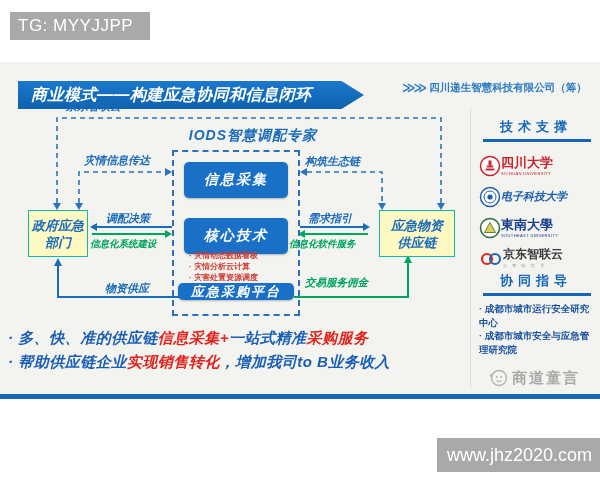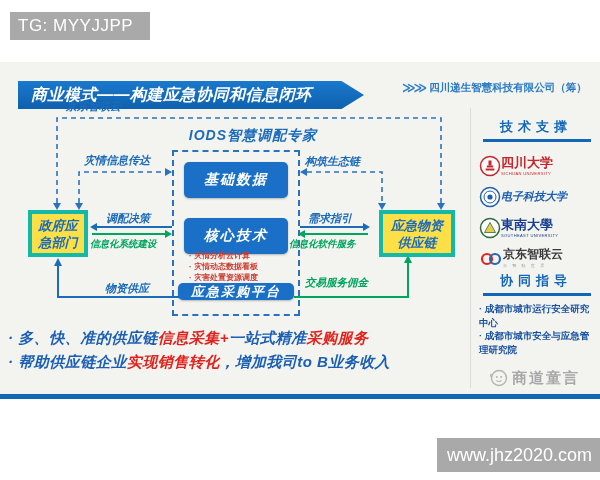--- a/index.html
+++ b/index.html
@@ -28,21 +28,21 @@
     color:#fff; font-weight:bold; font-style:italic; font-size:16px;
     display:flex; align-items:center; padding-left:13px; letter-spacing:.5px;margin-left:15px;
   }
   .company { left:402px; top:80px; width:196px; display:flex; align-items:center; gap:4px;
     color:#2a7bc2; font-weight:bold; }
   .company .chev { font-size:13px; font-style:italic; letter-spacing:-2px; }
   .company .cname { font-size:10.5px; }
 
   
   .node-box {
-    border:4px solid #14b8a6; background:#fde047; color:#1b6bbb;
+    border:1px solid #14b8a6; background:#fef9c3; color:#1b6bbb;
     font-weight:bold; font-style:italic; text-align:center;
     display:flex; align-items:center; justify-content:center; font-size:13px; line-height:17px;
   }
   .gov-box { left:28px; top:210px; width:60px; height:47px; padding:2px; }
   .chain-box { left:379px; top:210px; width:76px; height:47px; padding:2px 6px; }
   .center-container { left:172px; top:150px; width:128px; height:166px; border:2px dashed #2a72c0; }
   .blue-pill {
     background:#1a70c6; border-radius:5px; color:#fff; font-weight:bold; font-style:italic;
     display:flex; align-items:center; justify-content:center; letter-spacing:2px;
     box-shadow:0 1px 2px rgba(0,0,0,.25);
@@ -141,25 +141,25 @@
     <polygon points="408,255 404,263 412,263"></polygon>
   </g>
 </svg>
 
 <div class="abs diagram-title">IODS智慧调配专家</div>
 
 <div class="abs node-box gov-box">政府应急部门</div>
 <div class="abs node-box chain-box">应急物资供应链</div>
 
 <div class="abs center-container"></div>
-<div class="abs blue-pill pill-1">基础数据</div>
+<div class="abs blue-pill pill-1">信息采集</div>
 <div class="abs blue-pill pill-2">核心技术</div>
 <div class="abs core-bullets">
+  <div>灾情动态数据看板</div>
   <div>灾情分析云计算</div>
-  <div>灾情动态数据看板</div>
   <div>灾害处置资源调度</div>
 </div>
 <div class="abs blue-pill pill-3">应急采购平台</div>
 
 <span class="lbl lbl-blue" style="left:66px; top:99px;">京东智联云</span>
 <span class="lbl lbl-blue" style="left:84px; top:153px;">灾情信息传达</span>
 <span class="lbl lbl-blue" style="left:305px; top:154px;">构筑生态链</span>
 <span class="lbl lbl-blue" style="left:106px; top:211px;">调配决策</span>
 <span class="lbl lbl-green" style="left:90px; top:238px;">信息化系统建设</span>
 <span class="lbl lbl-blue" style="left:308px; top:211px;">需求指引</span>

